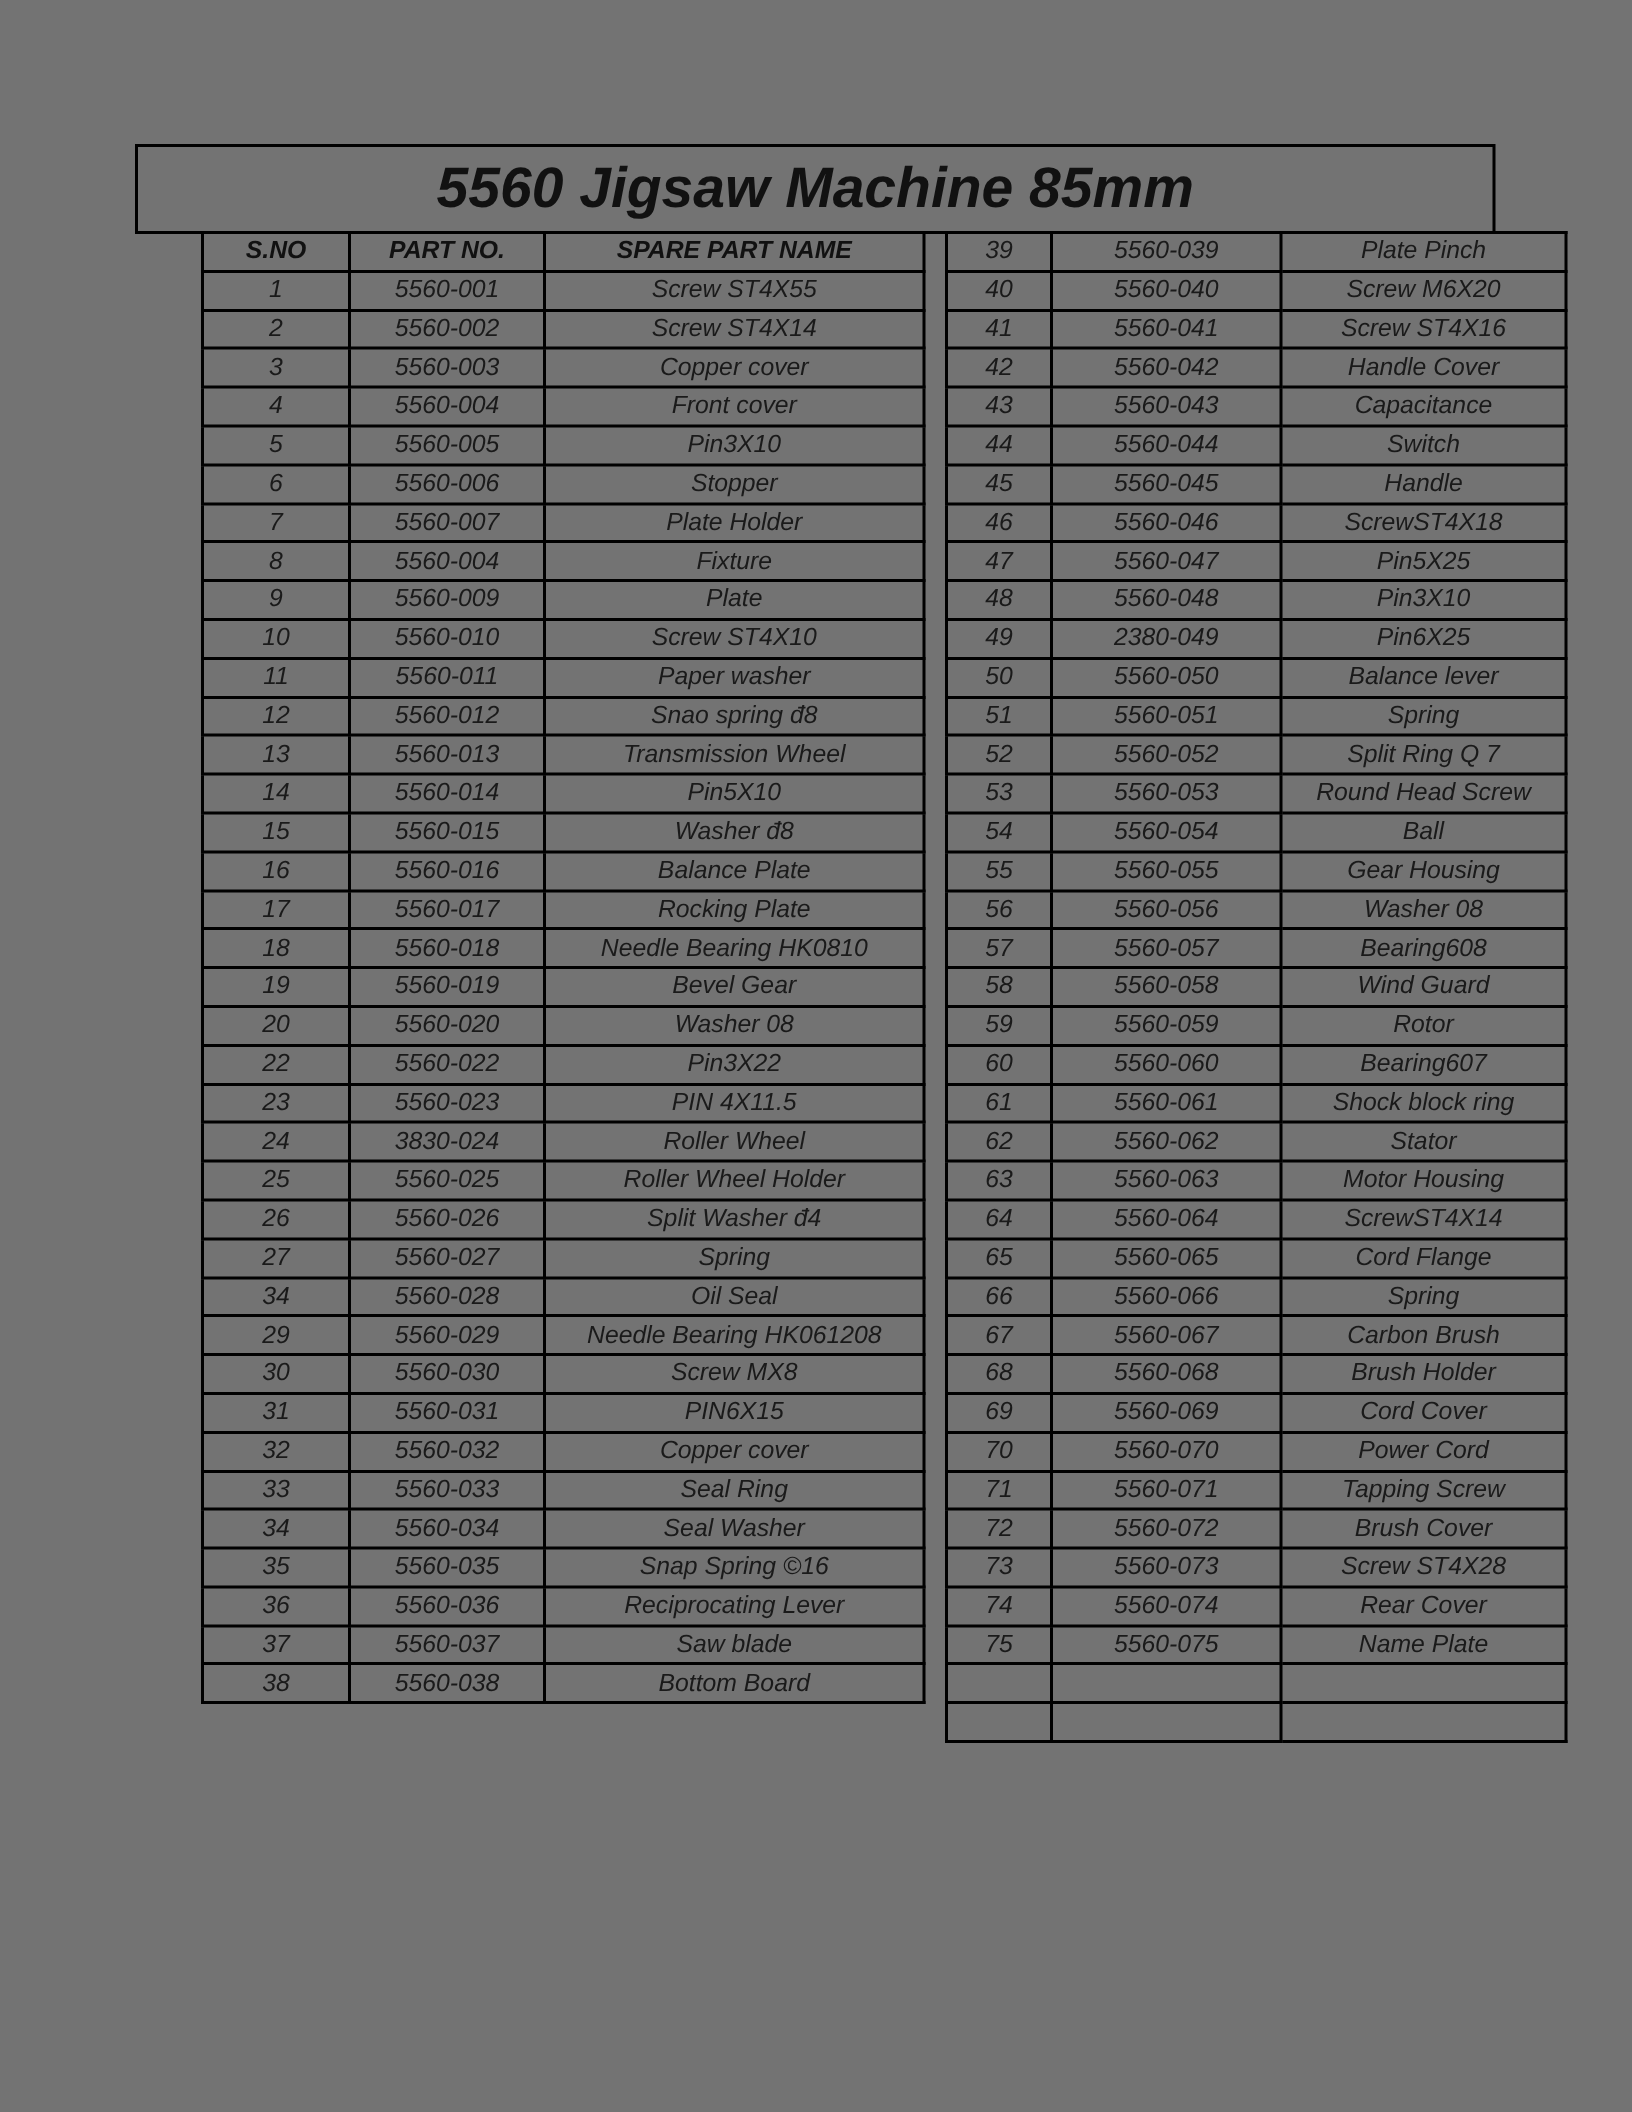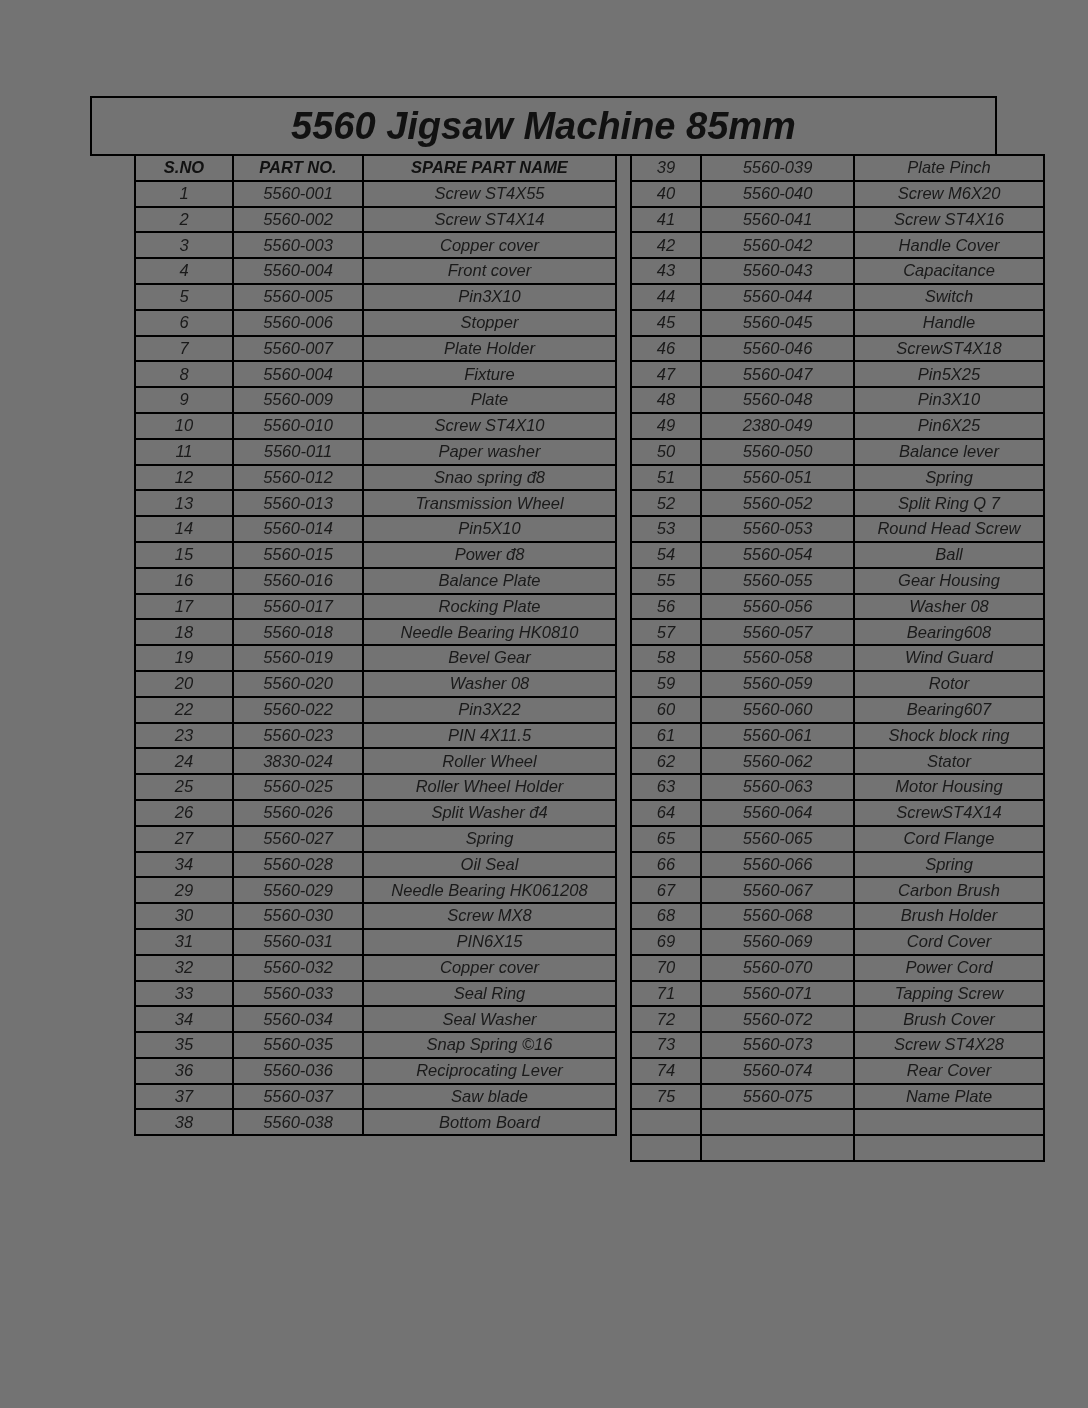--- a/index.html
+++ b/index.html
@@ -161,21 +161,21 @@
               <td class="col-name">Transmission Wheel</td>
             </tr>
             <tr>
               <td class="col-sno">14</td>
               <td class="col-part">5560-014</td>
               <td class="col-name">Pin5X10</td>
             </tr>
             <tr>
               <td class="col-sno">15</td>
               <td class="col-part">5560-015</td>
-              <td class="col-name">Power đ8</td>
+              <td class="col-name">Washer đ8</td>
             </tr>
             <tr>
               <td class="col-sno">16</td>
               <td class="col-part">5560-016</td>
               <td class="col-name">Balance Plate</td>
             </tr>
             <tr>
               <td class="col-sno">17</td>
               <td class="col-part">5560-017</td>
               <td class="col-name">Rocking Plate</td>

